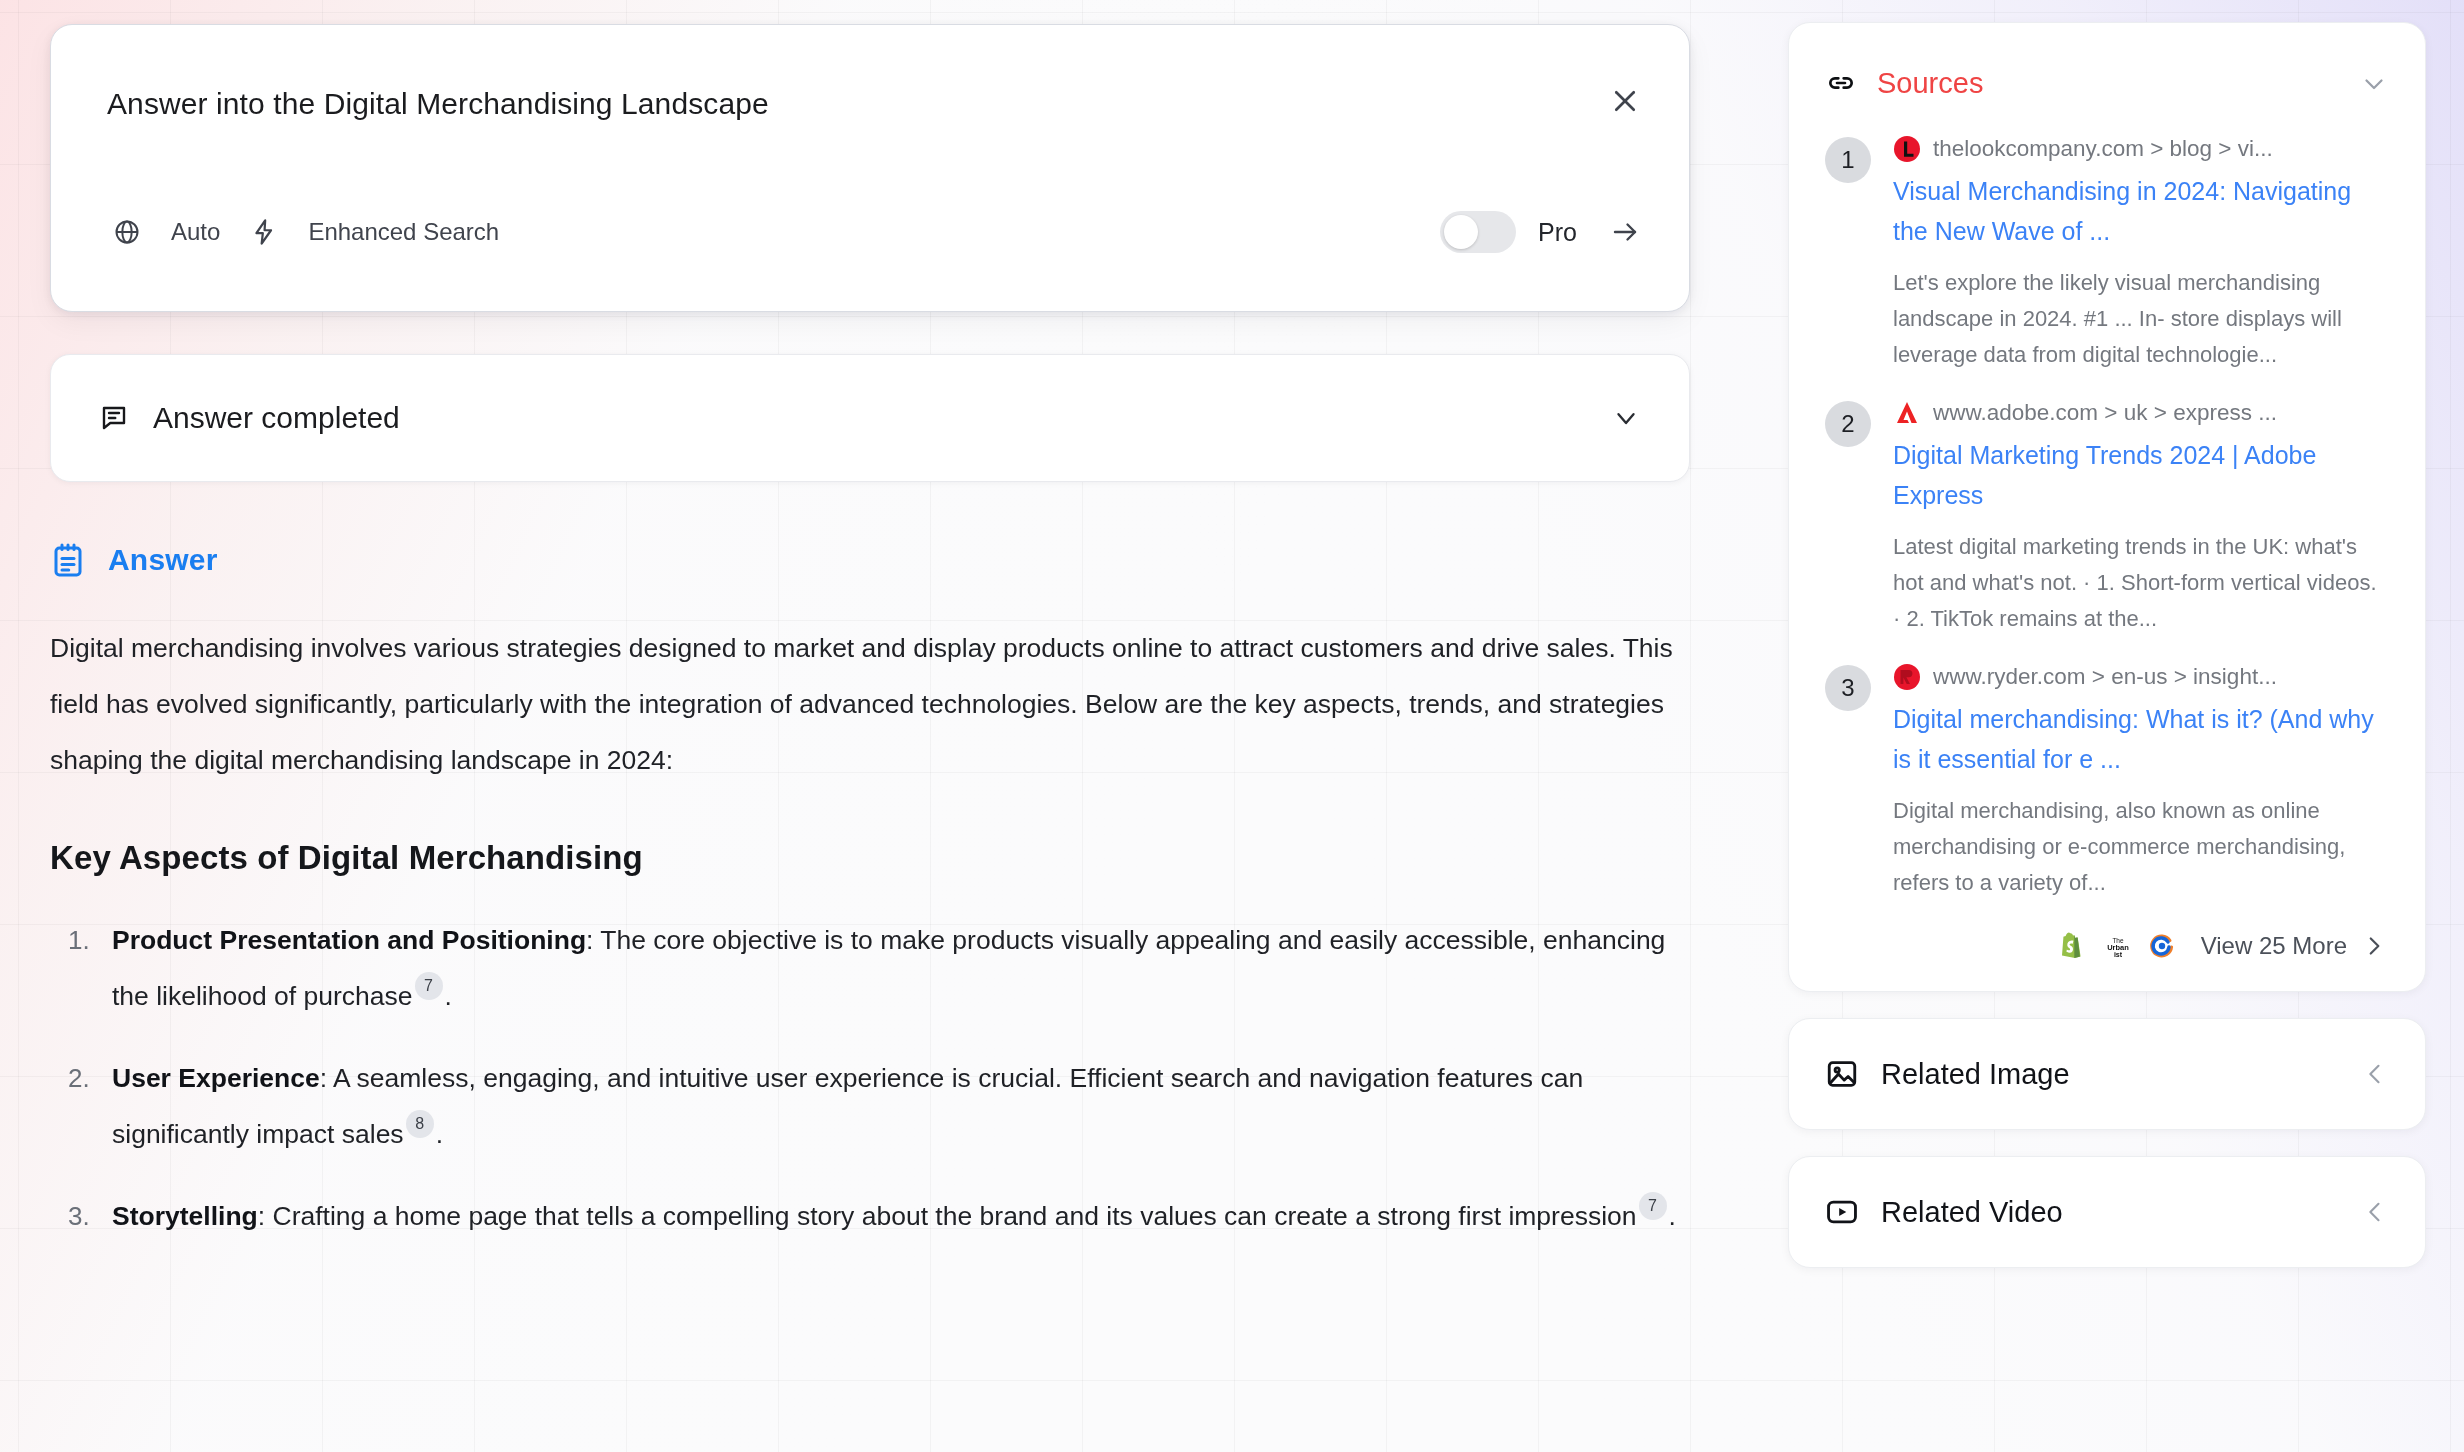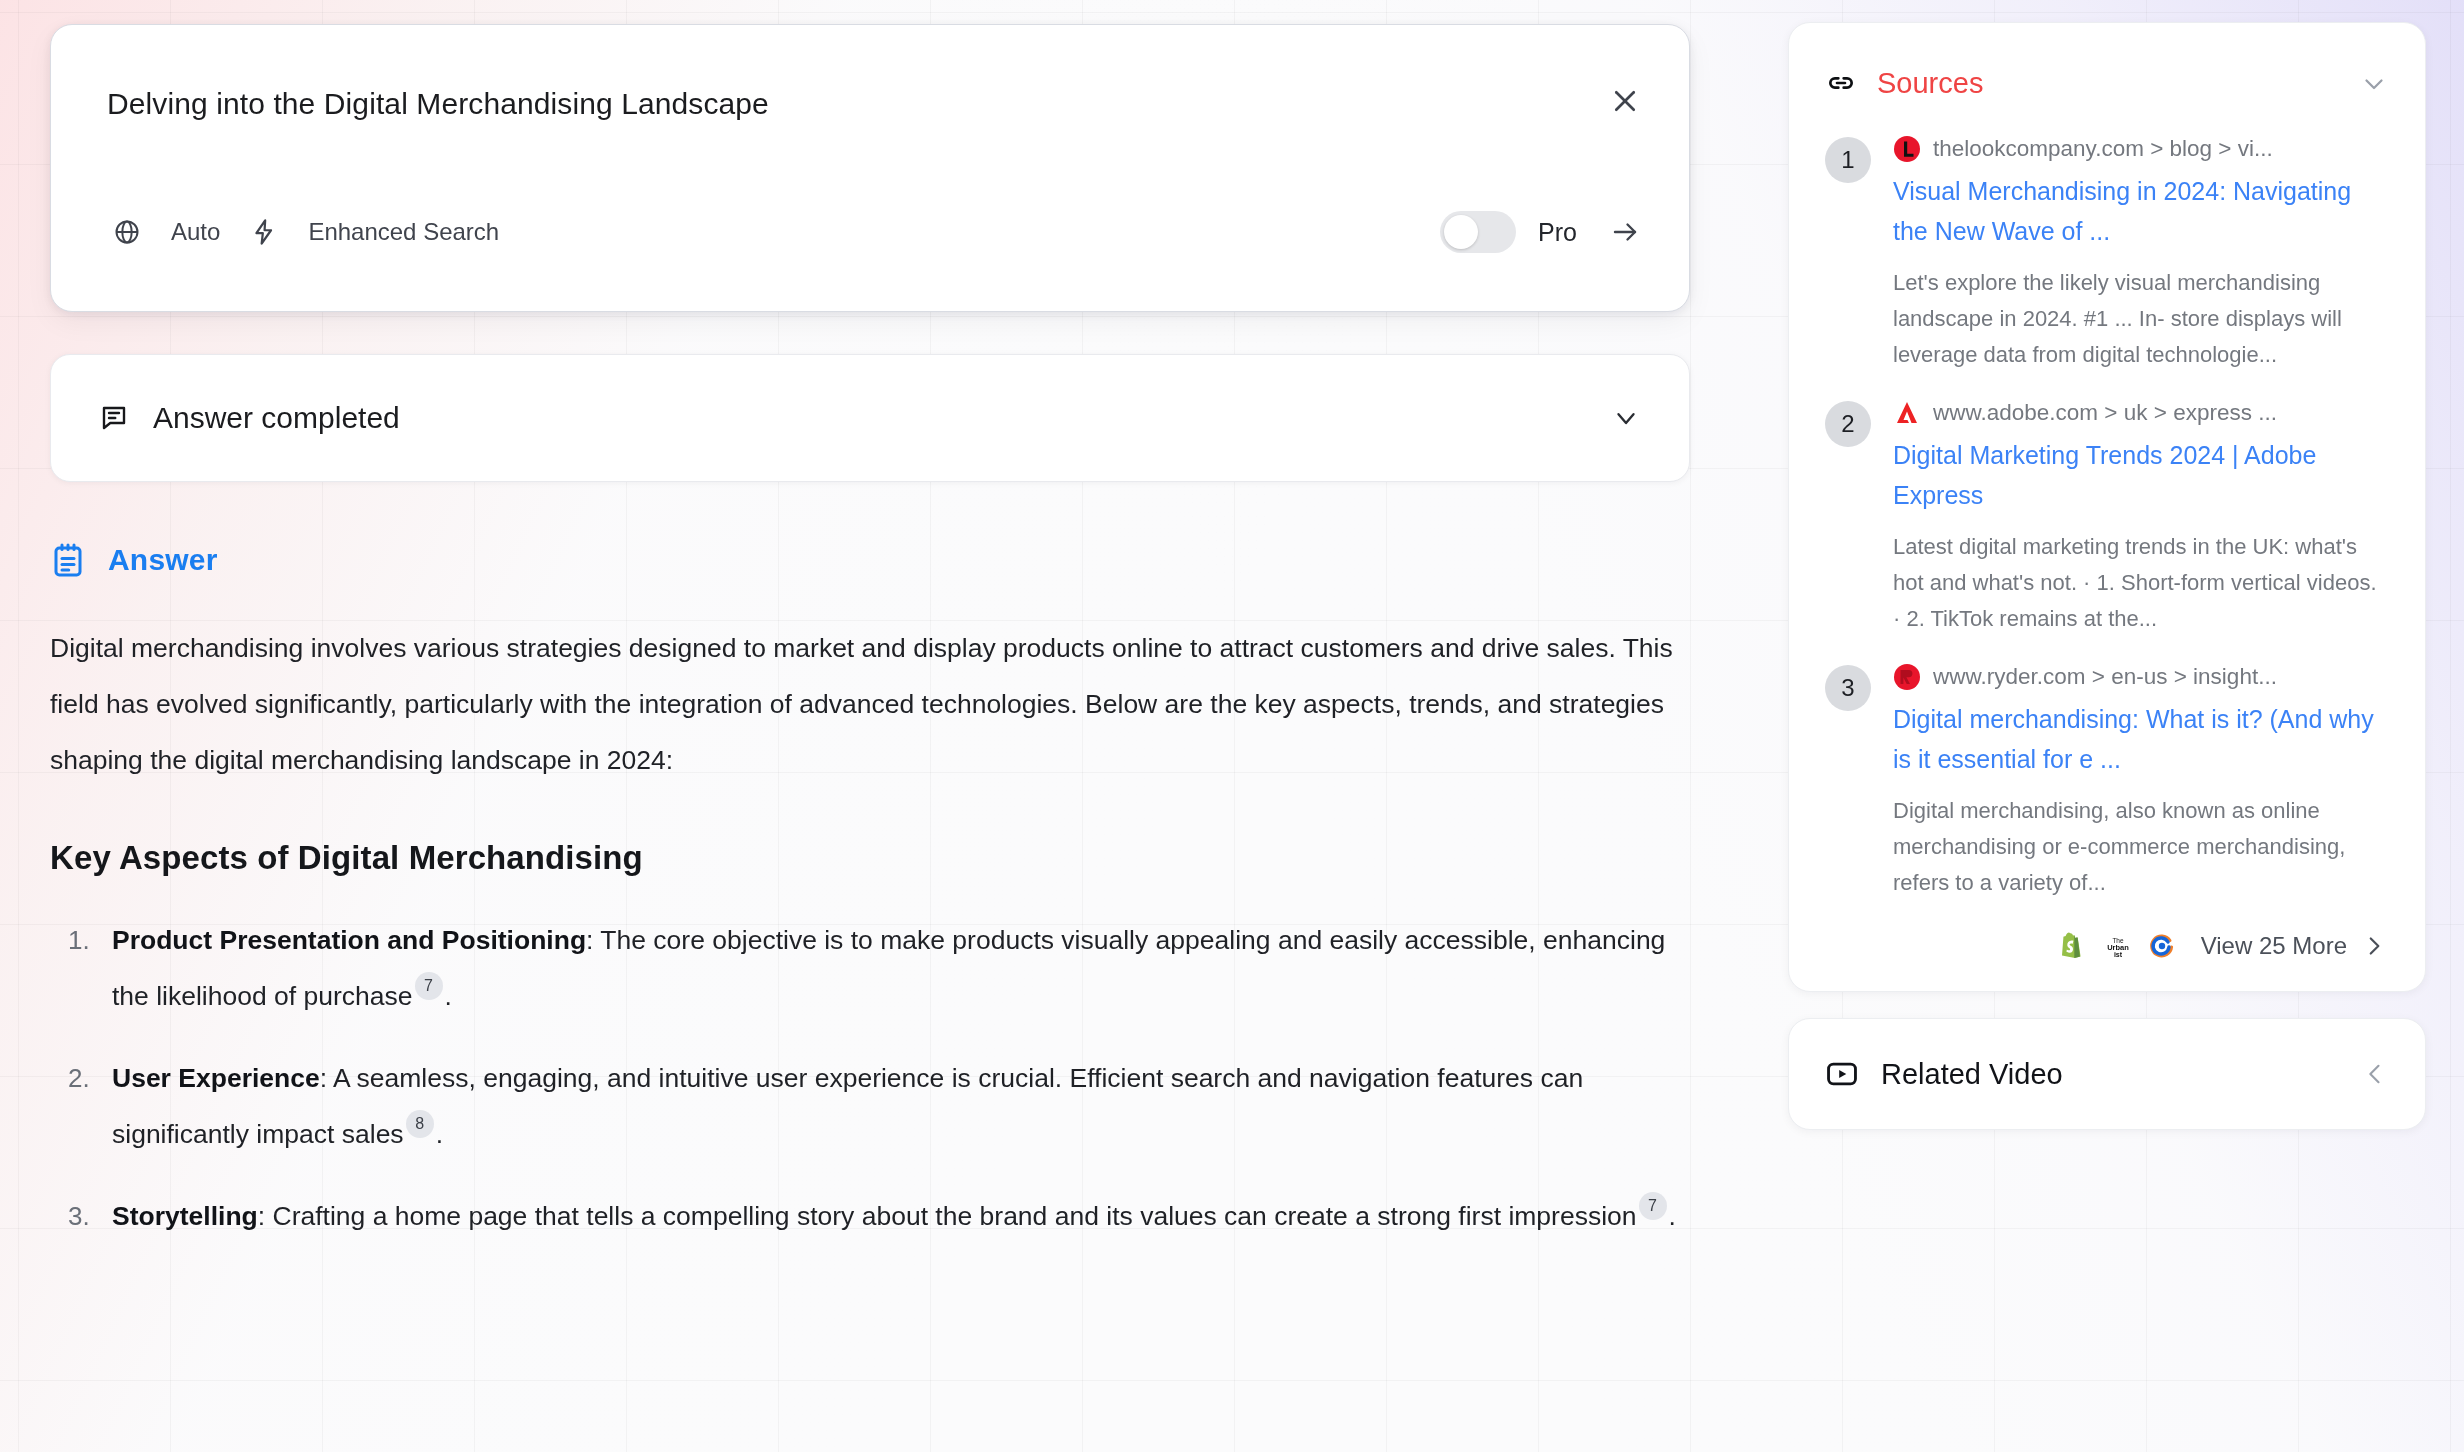--- a/index.html
+++ b/index.html
@@ -336,21 +336,21 @@
 </head>
 <body>
 
 <div class="grid-bg"></div>
 
 <div class="page">
 
   <div class="left-col">
 
     <div class="search-card">
-      <div class="search-query">Delving into the Digital Merchandising Landscape</div>
+      <div class="search-query">Answer into the Digital Merchandising Landscape</div>
 
       <div class="close-btn">
         <svg width="30" height="30" viewBox="0 0 24 24" fill="none" stroke="currentColor" stroke-width="2.1" stroke-linecap="round">
           <line x1="5" y1="5" x2="19" y2="19"></line>
             <line x1="19" y1="5" x2="5" y2="19"></line>
         </svg>
       </div>
 
       <div class="search-toolbar">
 
@@ -537,20 +537,35 @@
         </div>
         <span class="view-more-txt">View 25 More</span>
         <span class="view-more-chev">
           <svg width="26" height="26" viewBox="0 0 24 24" fill="none" stroke="currentColor" stroke-width="2" stroke-linecap="round" stroke-linejoin="round">
             <polyline points="9,5 16,12 9,19"></polyline>
           </svg>
         </span>
       </div>
     </div>
 
+    <div class="panel related-panel">
+      <span class="r-icon">
+        <svg width="34" height="34" viewBox="0 0 24 24" fill="none" stroke="currentColor" stroke-width="2" stroke-linecap="round" stroke-linejoin="round">
+          <rect x="3" y="4" width="18" height="16" rx="2.4"></rect>
+          <circle cx="8.6" cy="9.2" r="1.5"></circle>
+          <path d="M3.6 18.5 9.5 12l4 4.3 2.8-2.5 4.1 4"></path>
+        </svg>
+      </span>
+      <span class="r-title">Related Image</span>
+      <span class="r-chev">
+        <svg width="28" height="28" viewBox="0 0 24 24" fill="none" stroke="currentColor" stroke-width="1.8" stroke-linecap="round" stroke-linejoin="round">
+          <polyline points="15,5 8,12 15,19"></polyline>
+        </svg>
+      </span>
+    </div>
 
     <div class="panel related-panel">
       <span class="r-icon">
         <svg width="34" height="34" viewBox="0 0 24 24" fill="none" stroke="currentColor" stroke-width="2" stroke-linecap="round" stroke-linejoin="round">
           <rect x="2.5" y="5" width="19" height="14" rx="3.4"></rect>
           <path d="M10 9.2 15 12l-5 2.8z" fill="currentColor" stroke="none"></path>
         </svg>
       </span>
       <span class="r-title">Related Video</span>
       <span class="r-chev">

